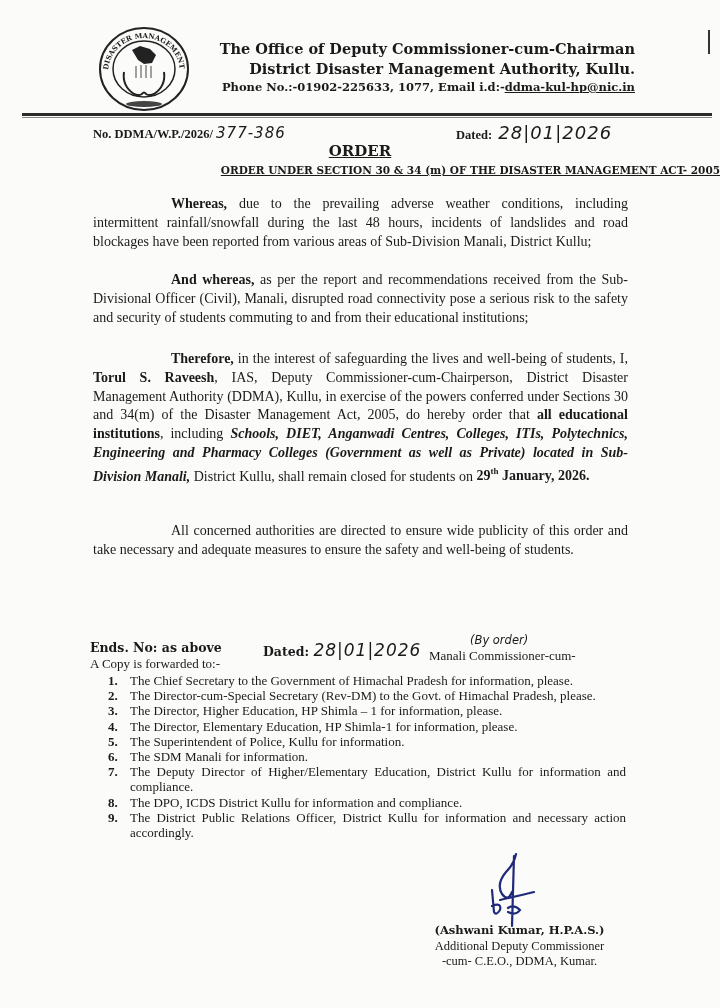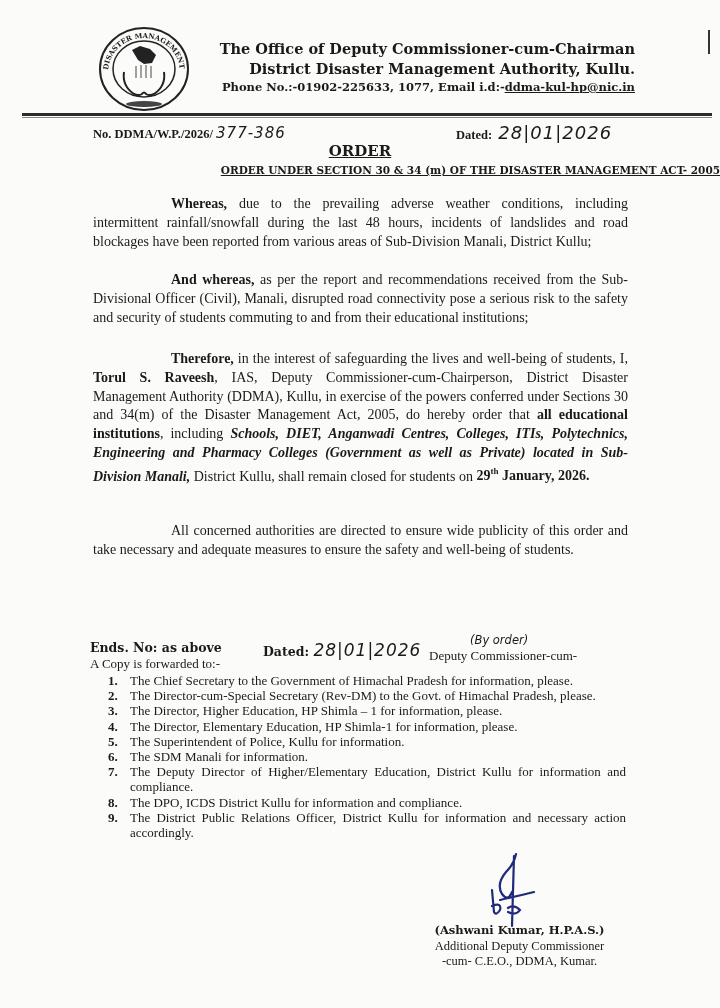--- a/index.html
+++ b/index.html
@@ -89,21 +89,21 @@
 </div>
 <div class="abs body-text p3">
   <p><b>Therefore,</b><span> in the interest of safeguarding the lives and well-being of students, I, </span><b>Torul S. Raveesh</b><span>, IAS, Deputy Commissioner-cum-Chairperson, District Disaster Management Authority (DDMA), Kullu, in exercise of the powers conferred under Sections 30 and 34(m) of the Disaster Management Act, 2005, do hereby order that </span><b>all educational institutions</b><span>, including </span><b class="it">Schools, DIET, Anganwadi Centres, Colleges, ITIs, Polytechnics, Engineering and Pharmacy Colleges (Government as well as Private) located in Sub-Division Manali,</b><span> District Kullu, shall remain closed for students on </span><b><span>29</span><sup style="font-size:9px">th</sup><span> January, 2026.</span></b></p>
 </div>
 <div class="abs body-text p4">
   <p><span>All concerned authorities are directed to ensure wide publicity of this order and take necessary and adequate measures to ensure the safety and well-being of students.</span></p>
 </div>
 
 <div class="abs sign1">
   <div class="byorder">(By order)</div>
-  <div>Deputy Commissioner-cum-</div>
+  <div>Manali Commissioner-cum-</div>
 </div>
 
 <div class="abs ends">Ends. No: as above</div>
 <div class="abs ends-dated"><span>Dated:</span> <span class="hand" style="font-size:17px">28|01|2026</span></div>
 <div class="abs copy">A Copy is forwarded to:-</div>
 
 <ol class="abs list">
   <li>
       <span class="num">1.</span>
       <span class="txt">The Chief Secretary to the Government of Himachal Pradesh for information, please.</span>

